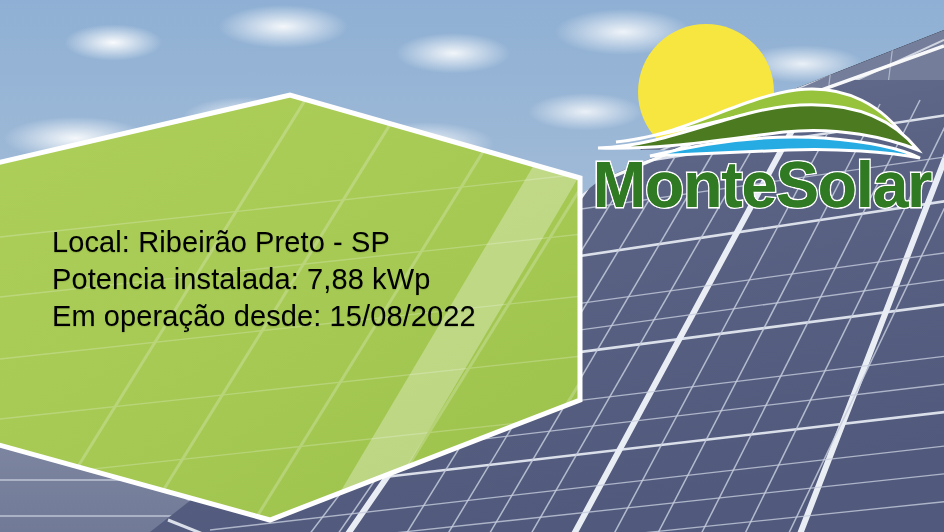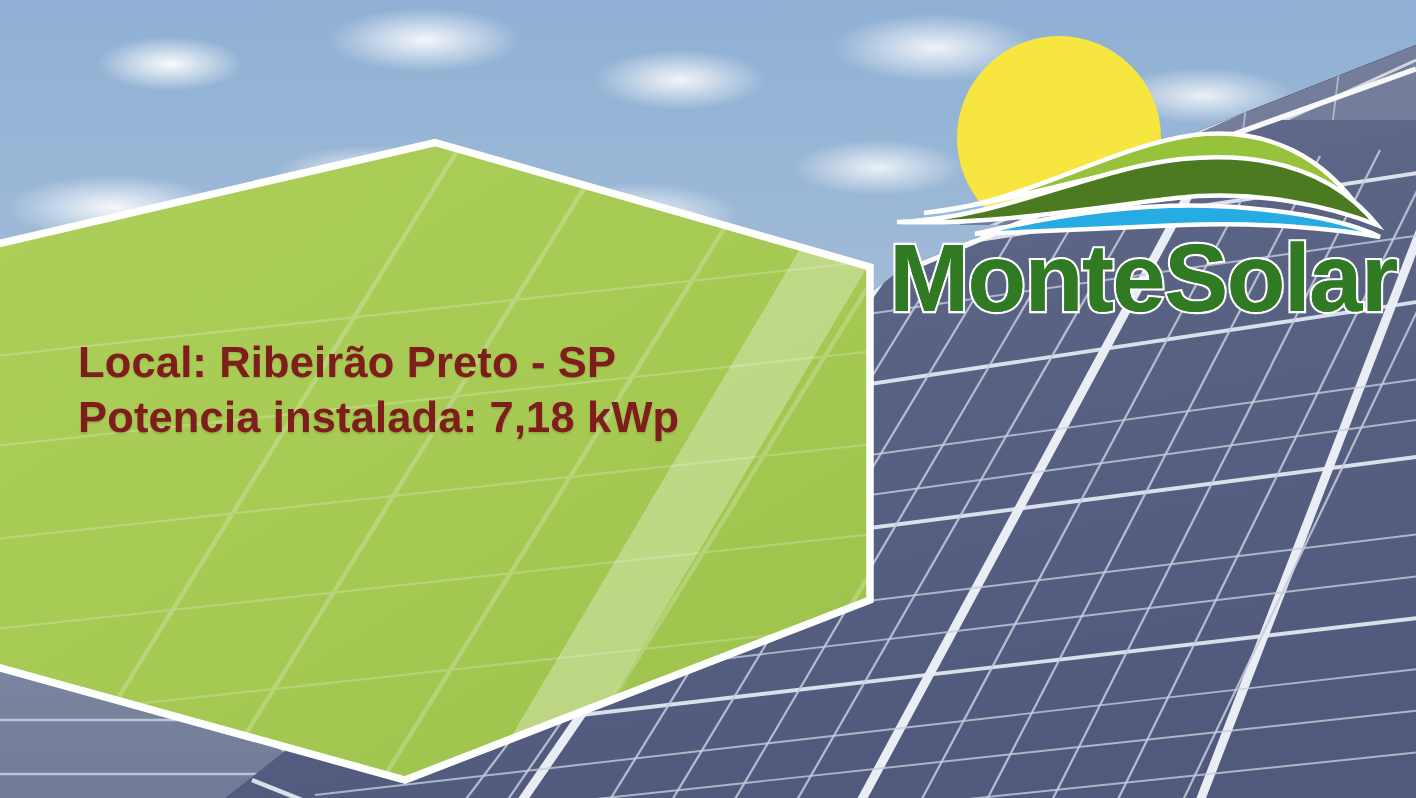--- a/index.html
+++ b/index.html
@@ -57,23 +57,23 @@
   .hexwrap svg { display: block; width: 100%; height: 100%; }
 
   
   .info-block {
     position: absolute;
     left: 52px;
     top: 224px;
     width: 500px;
   }
   .info-line {
-    color: #7f1d1d;
+    color: #000000;
     font-size: 29px;
-    font-weight: bold;
+    font-weight: normal;
     line-height: 37px;
     white-space: nowrap;
     letter-spacing: .1px;
     text-shadow: 0 1px 1px rgba(80,110,30,.25);
   }
 
   
   .logo {
     position: absolute;
     left: 588px;
@@ -264,21 +264,22 @@
         </g>
       </g>
       <g clip-path="url(#hexClip)" opacity=".30">
         <polygon points="300,560 352,560 648,60 596,60" fill="#ffffff"></polygon>
       </g>
     </svg>
   </div>
 
   <div class="info-block">
     <div class="info-line">Local: Ribeirão Preto - SP</div>
-    <div class="info-line">Potencia instalada: 7,18 kWp</div>
+    <div class="info-line">Potencia instalada: 7,88 kWp</div>
+    <div class="info-line">Em operação desde: 15/08/2022</div>
   </div>
 
   <div class="logo">
     <div class="logo-mark">
       <svg viewBox="0 0 348 150">
         <defs>
           <clipPath id="sunClip">
               <rect x="0" y="0" width="348" height="128"></rect>
             </clipPath>
         </defs>

